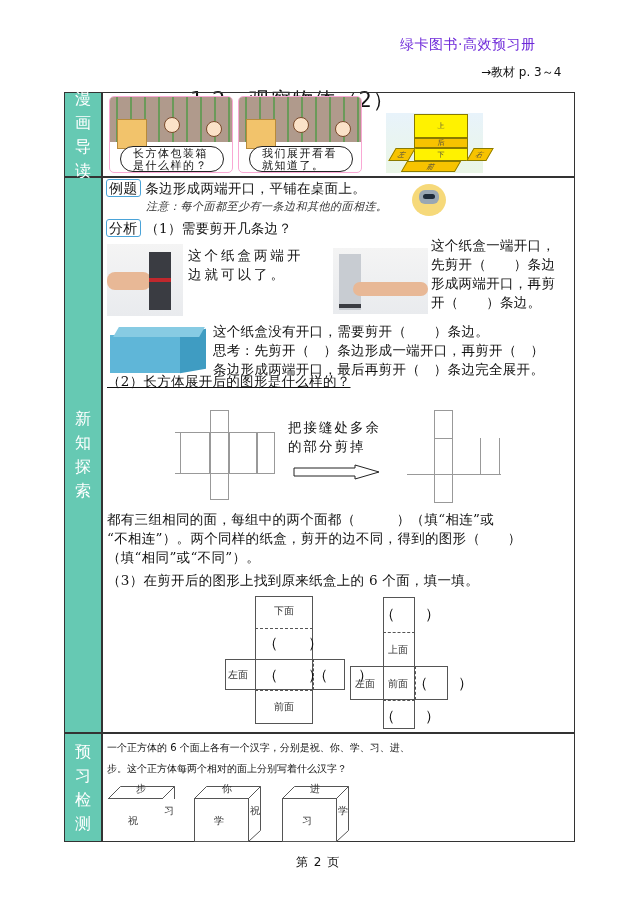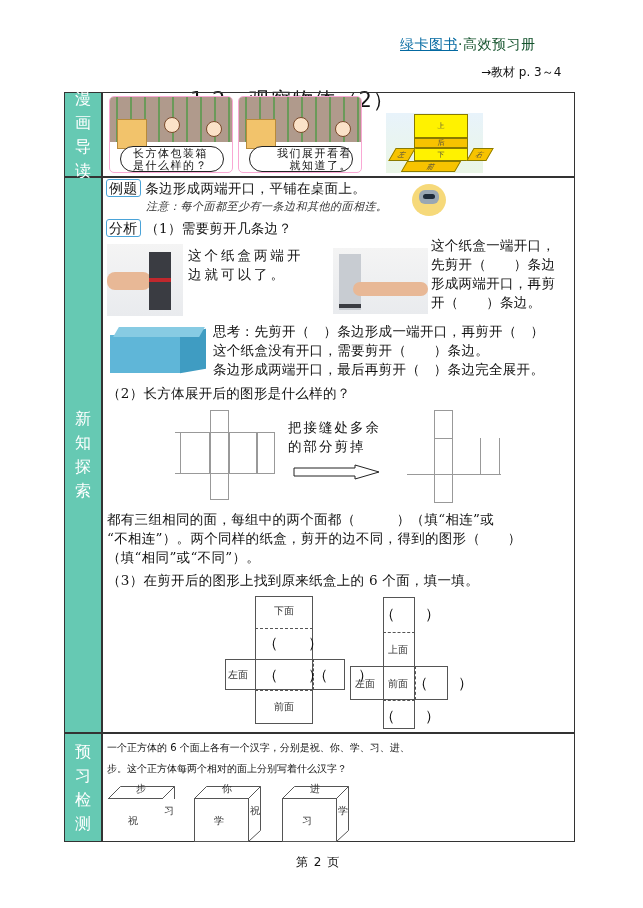--- a/index.html
+++ b/index.html
@@ -1,22 +1,22 @@
 <!DOCTYPE html>
 <html><head>
 <meta charset="utf-8">
 <style>
   * { box-sizing: border-box; margin: 0; padding: 0; }
   html, body { width: 643px; height: 908px; background: #ffffff; overflow: hidden; }
   body { position: relative; font-family: "DejaVu Serif", "Liberation Serif", serif; color: #111; }
   .abs { position: absolute; }
 
   .brand { left: 400px; top: 36px; font-family: "DejaVu Sans", sans-serif; font-size: 14px; letter-spacing: 0.5px; }
-  .brand .red { color: #0369a1; text-decoration: underline; }
-  .brand .blk { color: #14532d; }
+  .brand .red { color: #6d28d9; }
+  .brand .blk { color: #6d28d9; }
 
   .title { left: 190px; top: 62px; font-family: "DejaVu Sans", sans-serif; font-size: 21px; color: #111; letter-spacing: 1px; margin-top: 24px; }
   .ref { left: 481px; top: 64px; font-family: "DejaVu Sans", sans-serif; font-size: 12px; color: #111; }
 
   .frame { left: 64px; top: 92px; width: 511px; height: 750px; border: 1.5px solid #333; }
   .hline { left: 64px; height: 1.5px; width: 511px; background: #333; }
   .vline { left: 101px; top: 92px; width: 1.5px; height: 750px; background: #333; }
 
   .label-cell { left: 65px; width: 36px; background: #66c9b3; display: flex; flex-direction: column; align-items: center; justify-content: center; }
   .label-cell span { color: #fff; font-family: "DejaVu Sans", sans-serif; font-size: 16px; line-height: 24px; }
@@ -96,21 +96,21 @@
 <div class="abs comic" style="left:109px;">
   <div class="bg"></div>
   <div class="boxes"></div>
   <div class="boy" style="left:54px;"></div>
   <div class="boy" style="left:96px;top:24px;"></div>
   <div class="bubble">
     <div>长方体包装箱</div>
       <div>是什么样的？</div>
   </div>
 </div>
-<div class="abs comic" style="left:238px;text-align:right;">
+<div class="abs comic" style="left:238px;">
   <div class="bg"></div>
   <div class="boxes"></div>
   <div class="boy" style="left:54px;"></div>
   <div class="boy" style="left:96px;top:24px;"></div>
   <div class="bubble">
     <div>我们展开看看</div>
       <div>就知道了。</div>
   </div>
 </div>
 
@@ -158,26 +158,26 @@
     <div>形成两端开口，再剪</div>
     <div>开（　　）条边。</div>
 </div>
 
 <div class="abs blue-box">
   <div style="position:absolute;left:0;top:8px;width:70px;height:38px;background:#5fb6d8;"></div>
   <div style="position:absolute;left:70px;top:4px;width:26px;height:40px;background:#3f9cc2;transform:skewY(-10deg);"></div>
   <div style="position:absolute;left:6px;top:0;width:86px;height:10px;background:#87cbe3;transform:skewX(-30deg);"></div>
 </div>
 <div class="abs body-text" style="left:213px;top:322px;width:365px;">
-  <div>思考：先剪开（　）条边形成一端开口，再剪开（　）</div>
-    <div>这个纸盒没有开口，需要剪开（　　）条边。</div>
+  <div>这个纸盒没有开口，需要剪开（　　）条边。</div>
+    <div>思考：先剪开（　）条边形成一端开口，再剪开（　）</div>
     <div>条边形成两端开口，最后再剪开（　）条边完全展开。</div>
 </div>
 
-<div class="abs body-text" style="left:107px;top:384px;">（2）长方体展开后的图形是什么样的？</div>
+<div class="abs body-text" style="left:107px;top:372px;text-decoration:underline;">（2）长方体展开后的图形是什么样的？</div>
 
 <div class="abs" style="left:175px;top:410px;width:75px;height:90px;">
   <div class="net-line" style="left:35px;top:0;width:19px;height:90px;"></div>
   <div class="net-line" style="left:0;top:22px;width:75px;height:42px;border-left:none;border-right:none;"></div>
   <div class="net-line" style="left:5px;top:22px;width:30px;height:42px;"></div>
   <div class="net-line" style="left:54px;top:22px;width:28px;height:42px;"></div>
   <div class="net-line" style="left:82px;top:22px;width:18px;height:42px;"></div>
 </div>
 
 <div class="abs body-text" style="left:288px;top:418px;letter-spacing:2px;">

